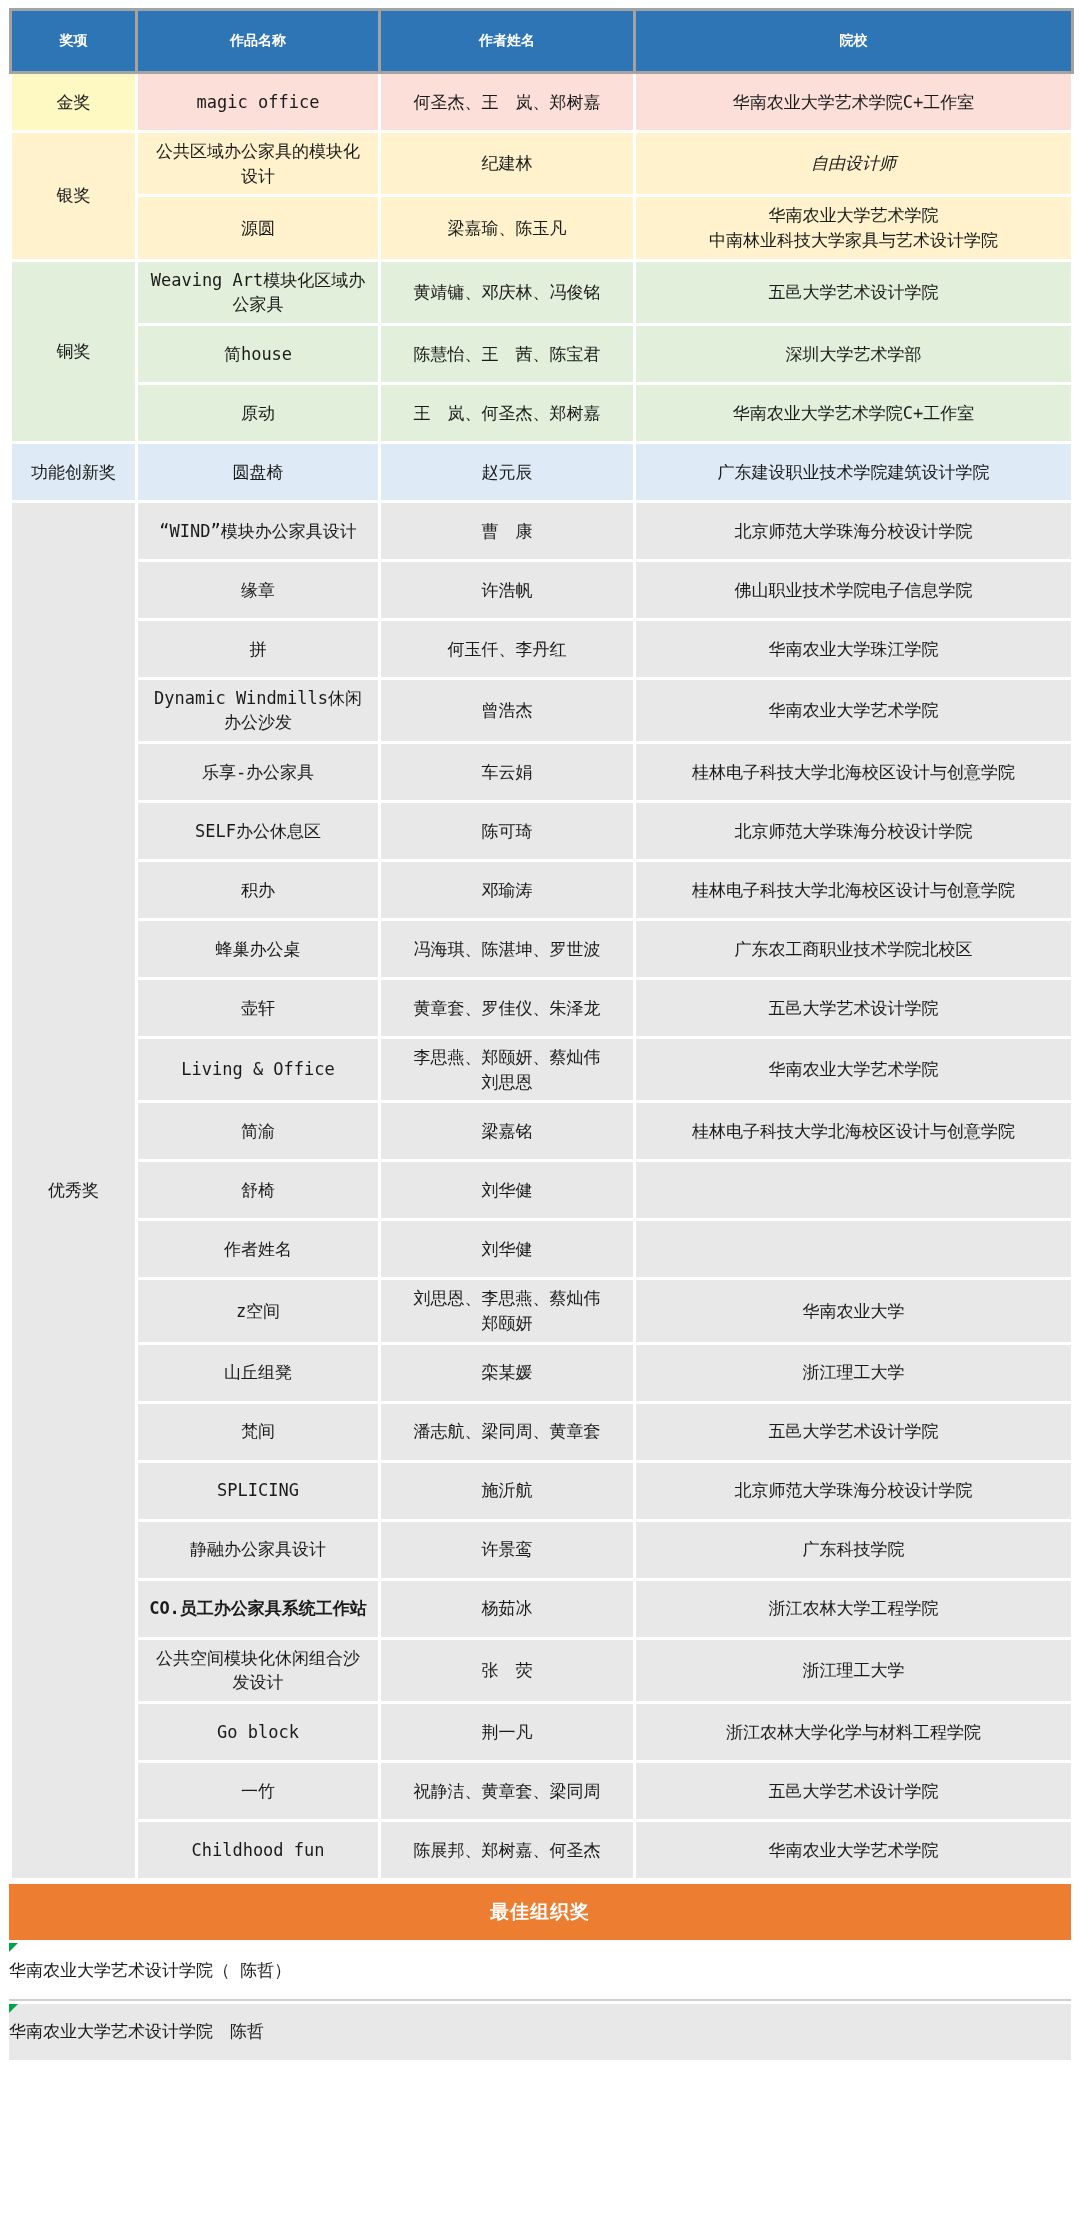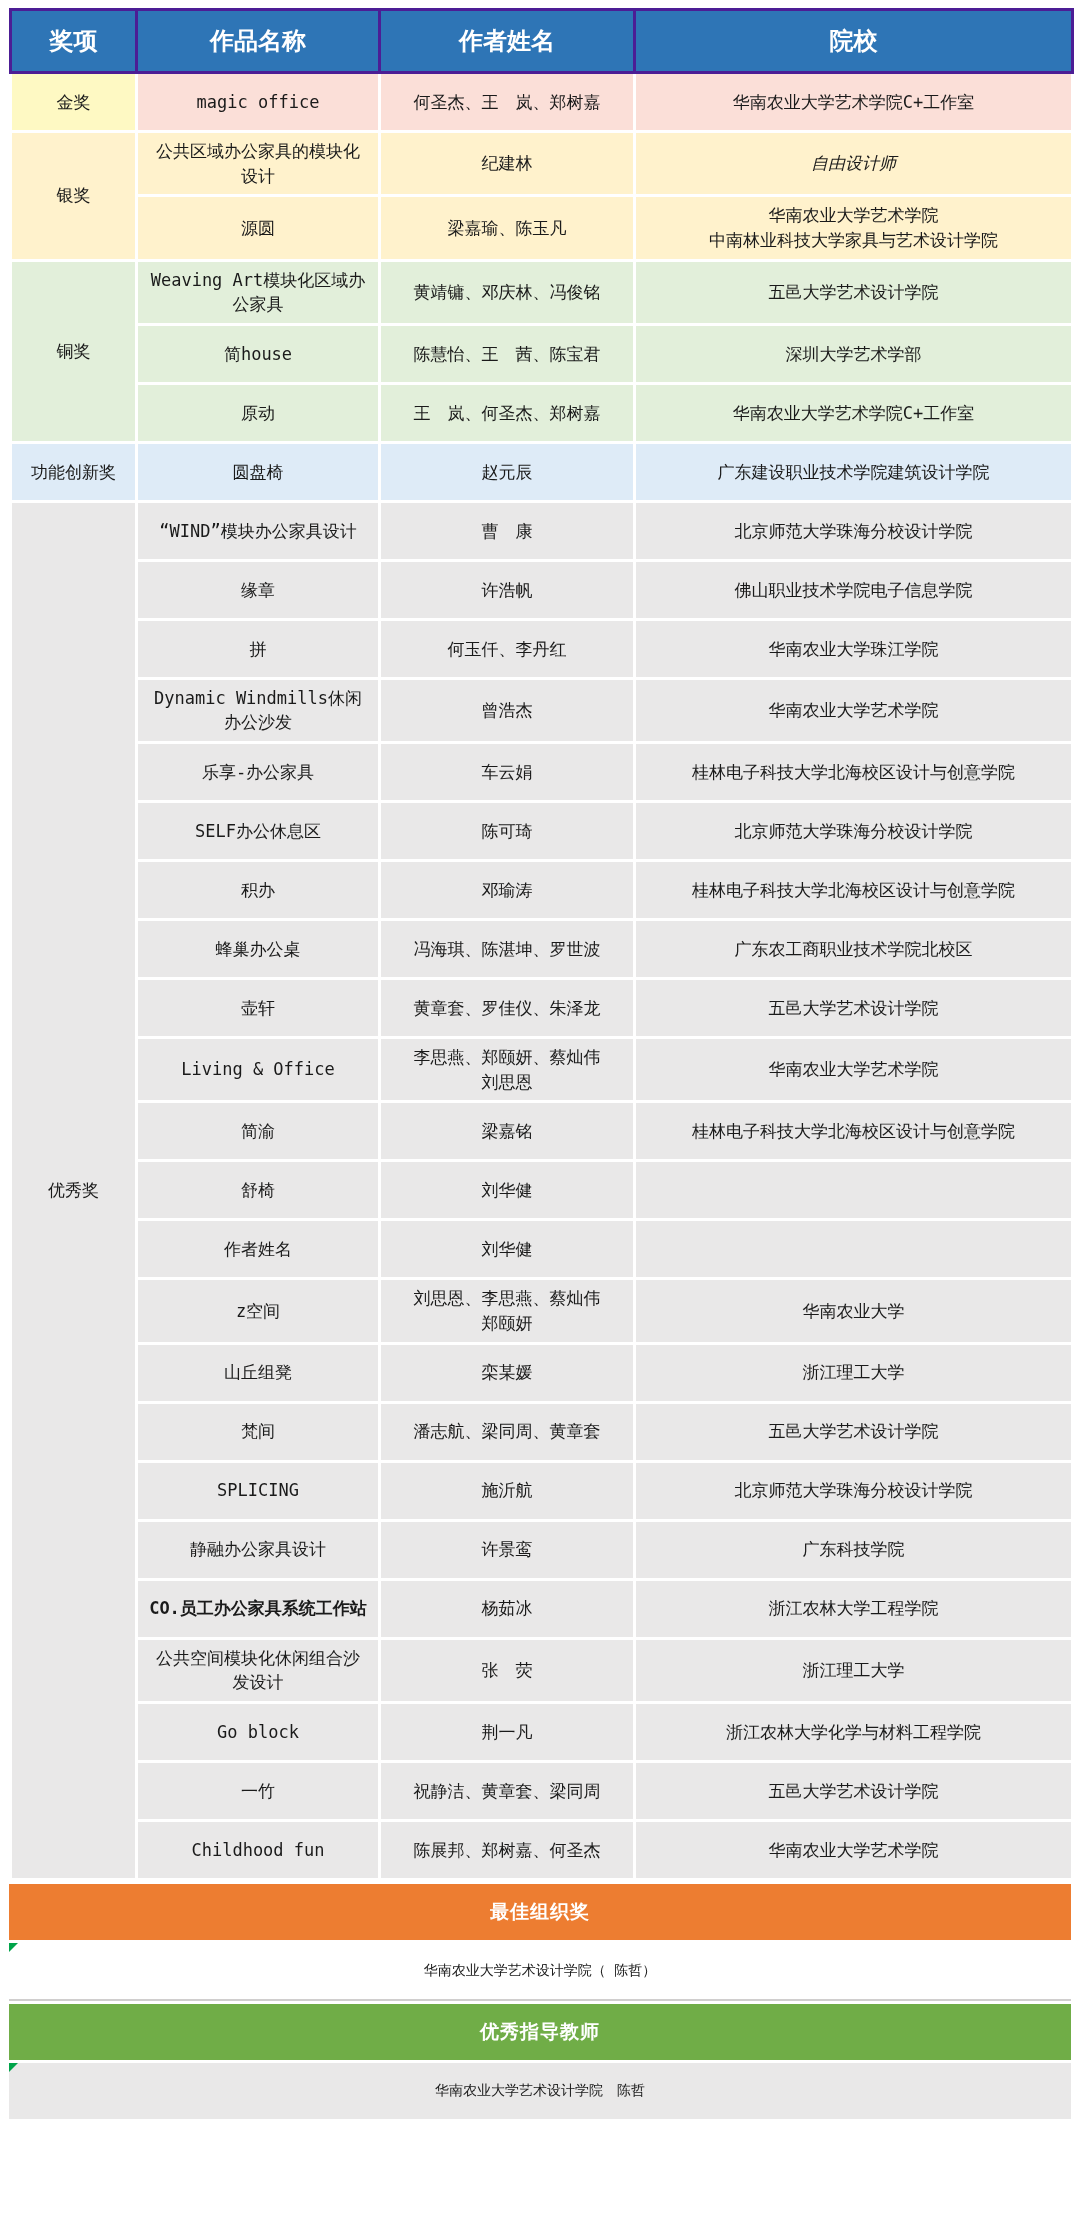--- a/index.html
+++ b/index.html
@@ -16,24 +16,24 @@
   table.awards {
     border-collapse: collapse;
     table-layout: fixed;
     width: 100%;
   }
   col.c-award { width: 126px; }
   col.c-work  { width: 243px; }
   col.c-auth  { width: 255px; }
   col.c-inst  { width: 438px; }
   th {
-    border: 3px solid #4c1d95;
+    border: 3px solid #a3a3a3;
     color: #ffffff;
     font-weight: bold;
-    font-size: 24px;
+    font-size: 14px;
     height: 52px;
     text-align: center;
     vertical-align: middle;
     padding: 4px 8px;
   }
   td {
     border: 3px solid #ffffff;
     text-align: center;
     vertical-align: middle;
     font-size: 17px;
@@ -53,22 +53,22 @@
     font-weight: bold;
     font-size: 19px;
     letter-spacing: 1px;
   }
   .value-row {
     position: relative;
     margin-top: 3px;
     min-height: 56px;
     display: flex;
     align-items: center;
-    justify-content: center;
-    font-size: 14px;
+    justify-content: flex-start;
+    font-size: 17px;
   }
   .value-row.white-row {
     background: #ffffff;
     border-bottom: 2px solid #d0cece;
   }
   .corner-marker {
     position: absolute;
     left: 0;
     top: 0;
     width: 0;
@@ -259,20 +259,19 @@
       </tbody>
   </table>
 
   <div class="banner" style="background: rgb(237, 125, 49);">最佳组织奖</div>
 
   <div class="value-row white-row">
     <span class="corner-marker"></span>
     <span>华南农业大学艺术设计学院（ 陈哲）</span>
   </div>
 
-  <div class="banner" style="background: rgb(112, 173, 71);">优秀指导教师</div>
 
   <div class="value-row" style="background: rgb(233, 232, 232);">
     <span class="corner-marker"></span>
     <span>华南农业大学艺术设计学院　陈哲</span>
   </div>
 
 </div>
 
 </body></html>

